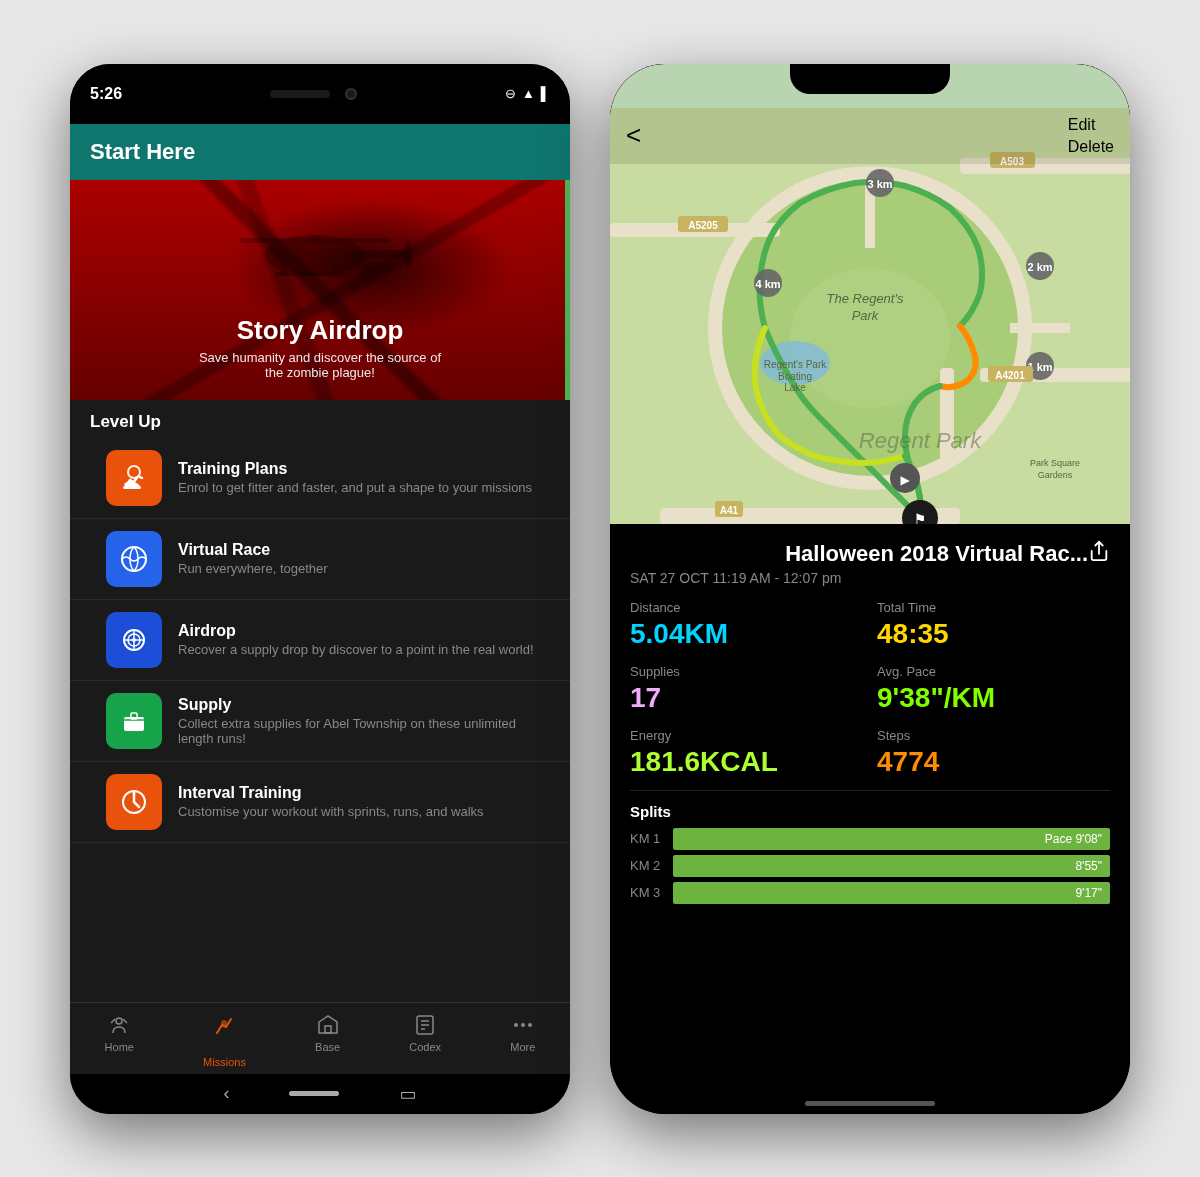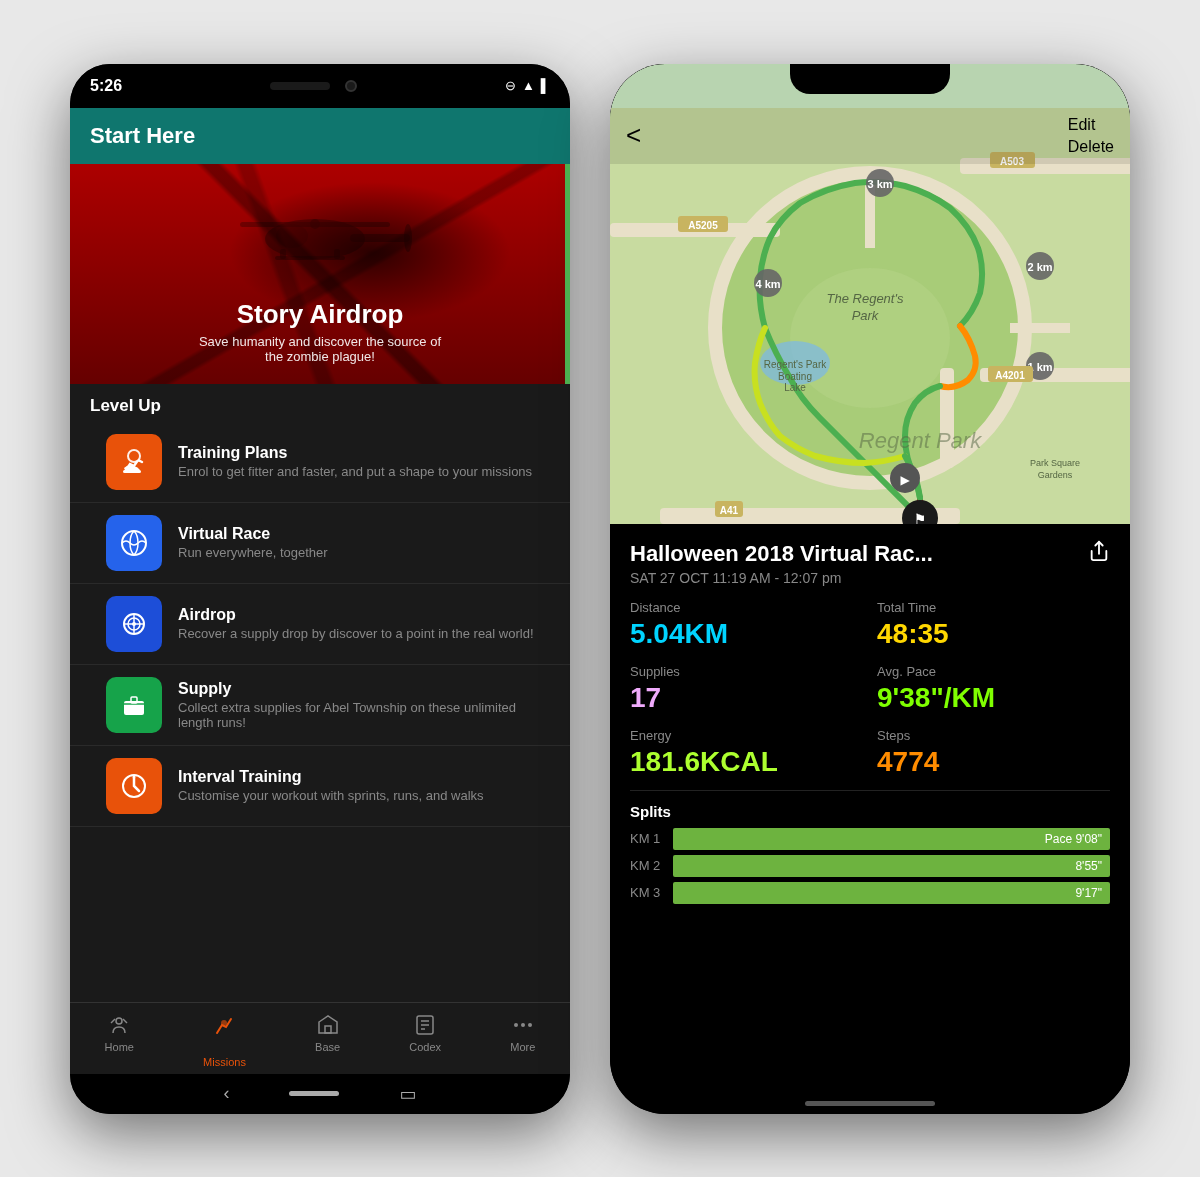--- a/index.html
+++ b/index.html
@@ -21,21 +21,21 @@
       height: 1050px;
       background: #111;
       border-radius: 40px;
       position: relative;
       box-shadow: 0 20px 60px rgba(0,0,0,0.5);
       overflow: hidden;
       flex-shrink: 0;
     }
     .android-notch-bar {
       background: #000;
-      height: 44px;
+      height: 60px;
       display: flex;
       align-items: center;
       justify-content: space-between;
       padding: 10px 20px;
       position: relative;
     }
     .android-time {
       color: #fff;
       font-size: 16px;
       font-weight: 600;
@@ -289,21 +289,21 @@
       bottom: 0;
       left: 0; right: 0;
       top: 460px;
       background: #000;
       padding: 16px 20px;
       overflow: hidden;
     }
     .race-title-row {
       display: flex;
       align-items: center;
-      justify-content: space-between;
+      justify-content: flex-end;
     }
     .race-title {
       color: #fff;
       font-size: 22px;
       font-weight: 700;
     }
     .share-icon {
       color: #fff;
       font-size: 22px;
     }

